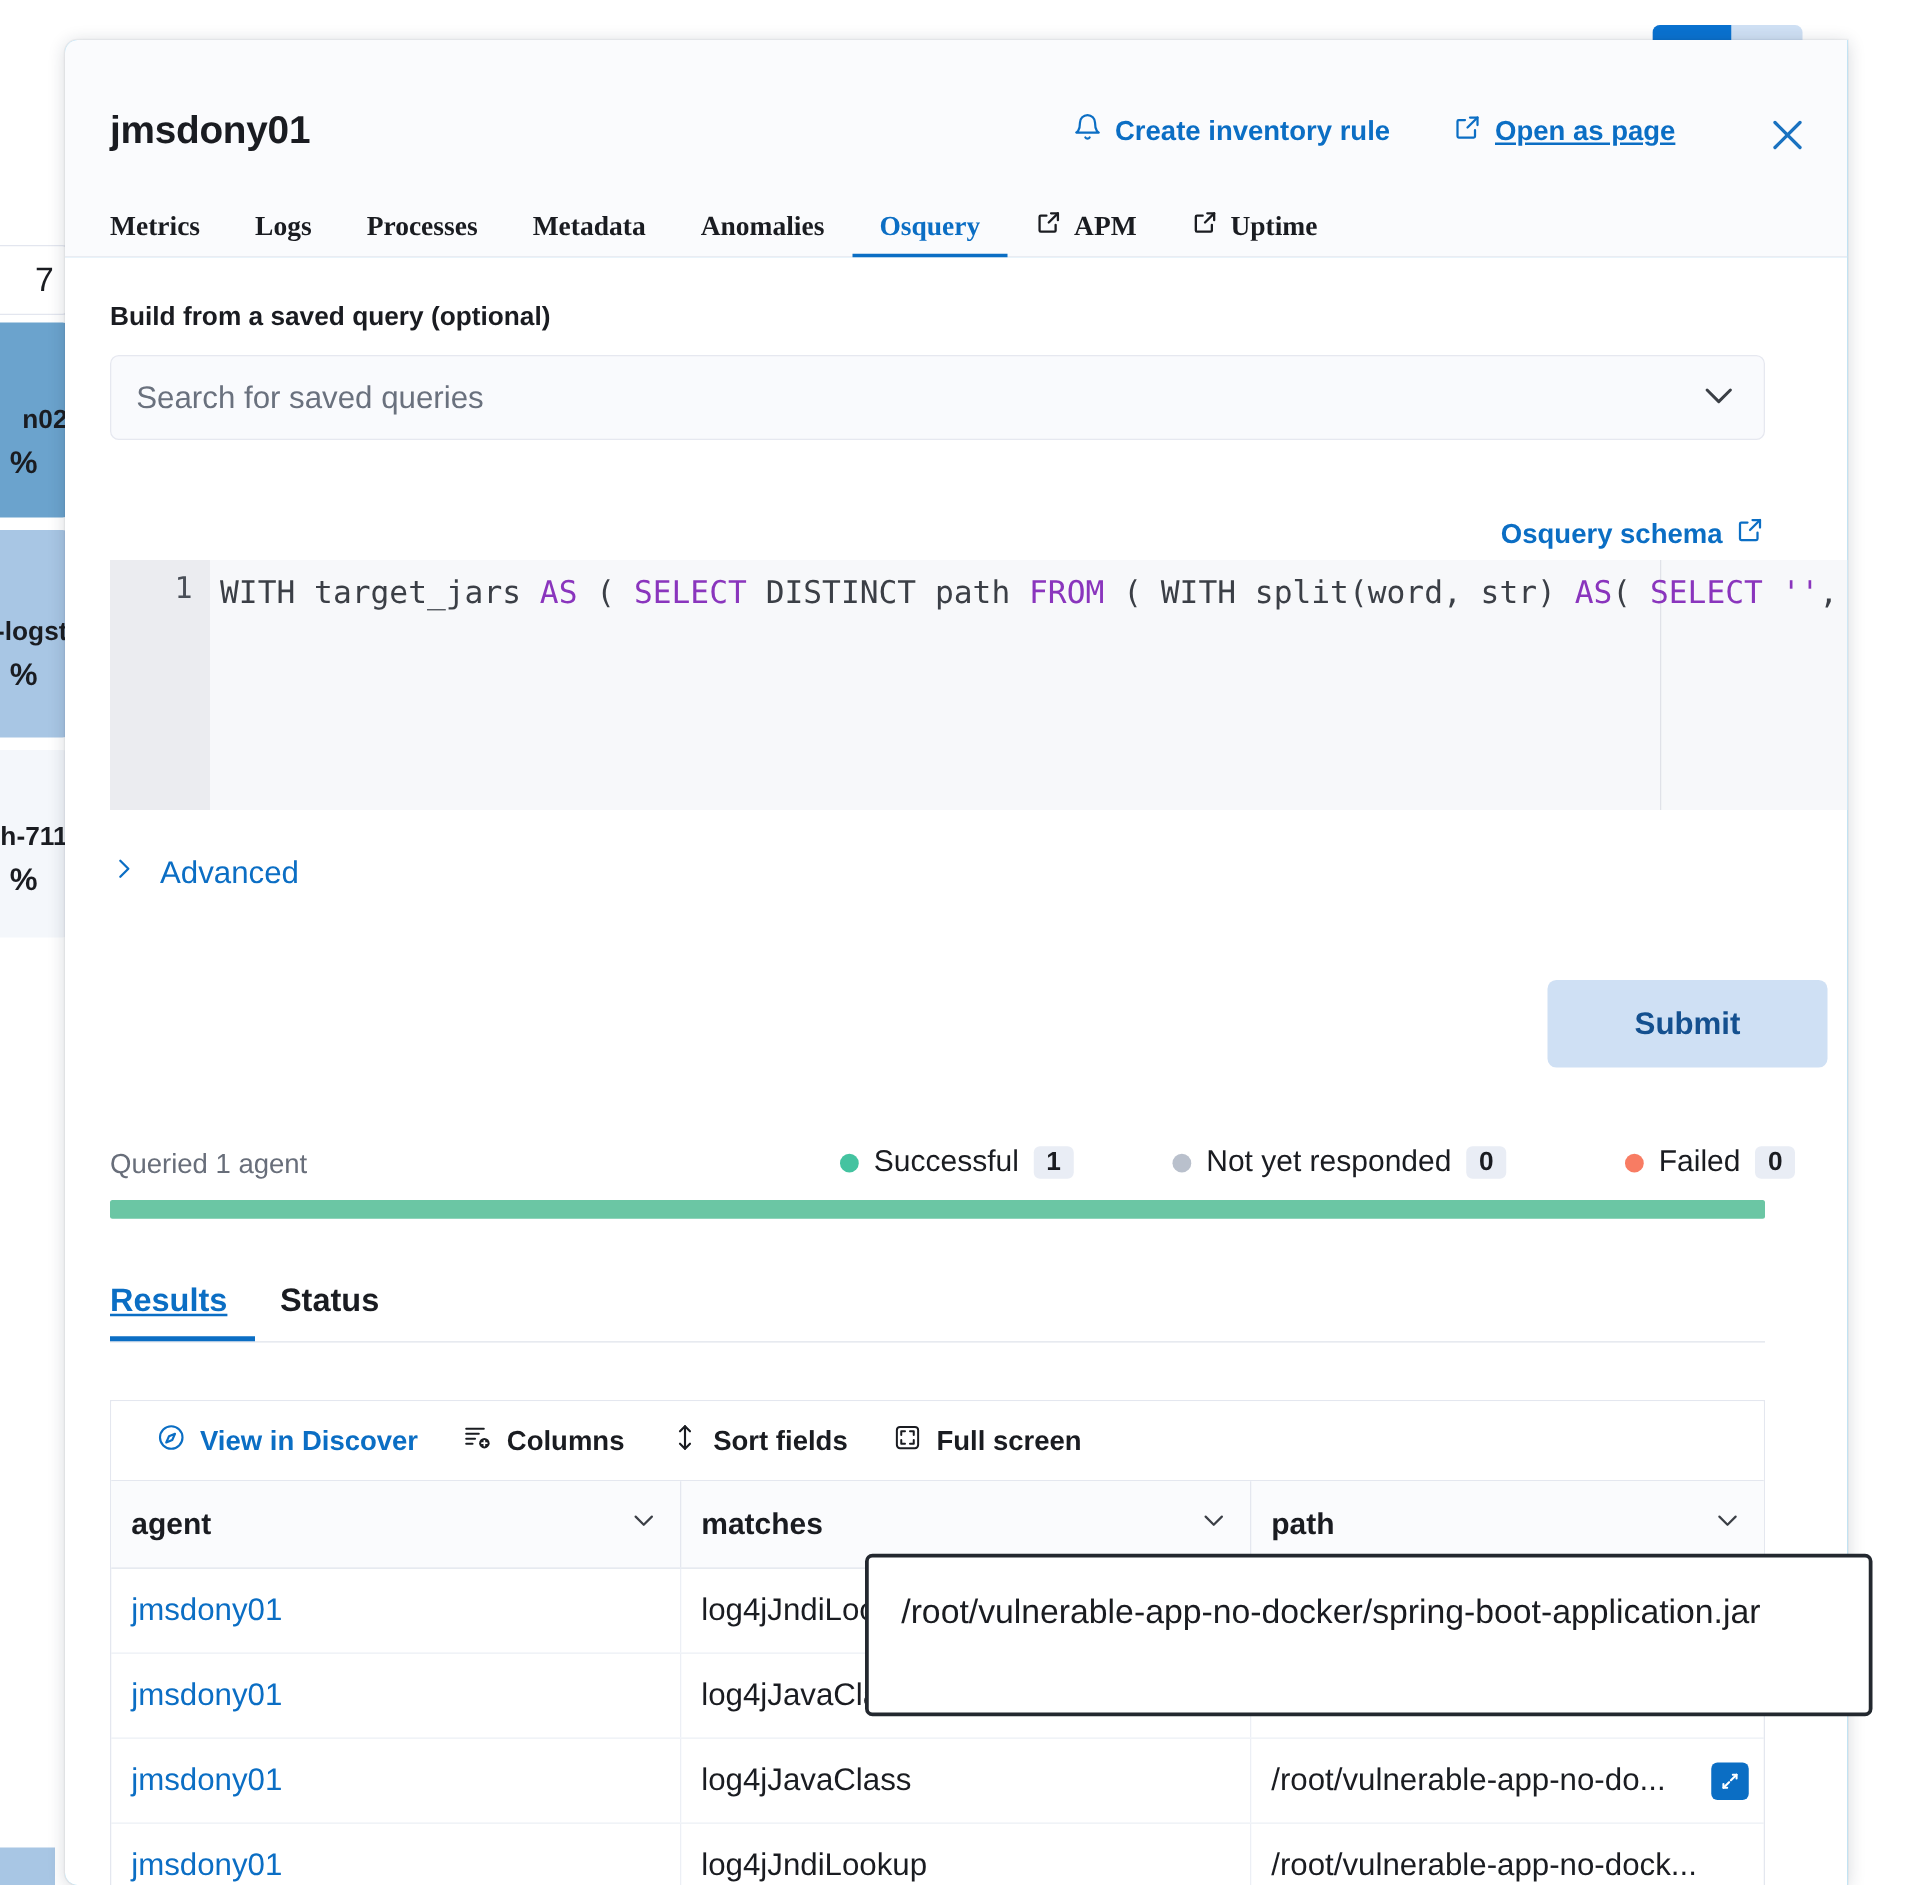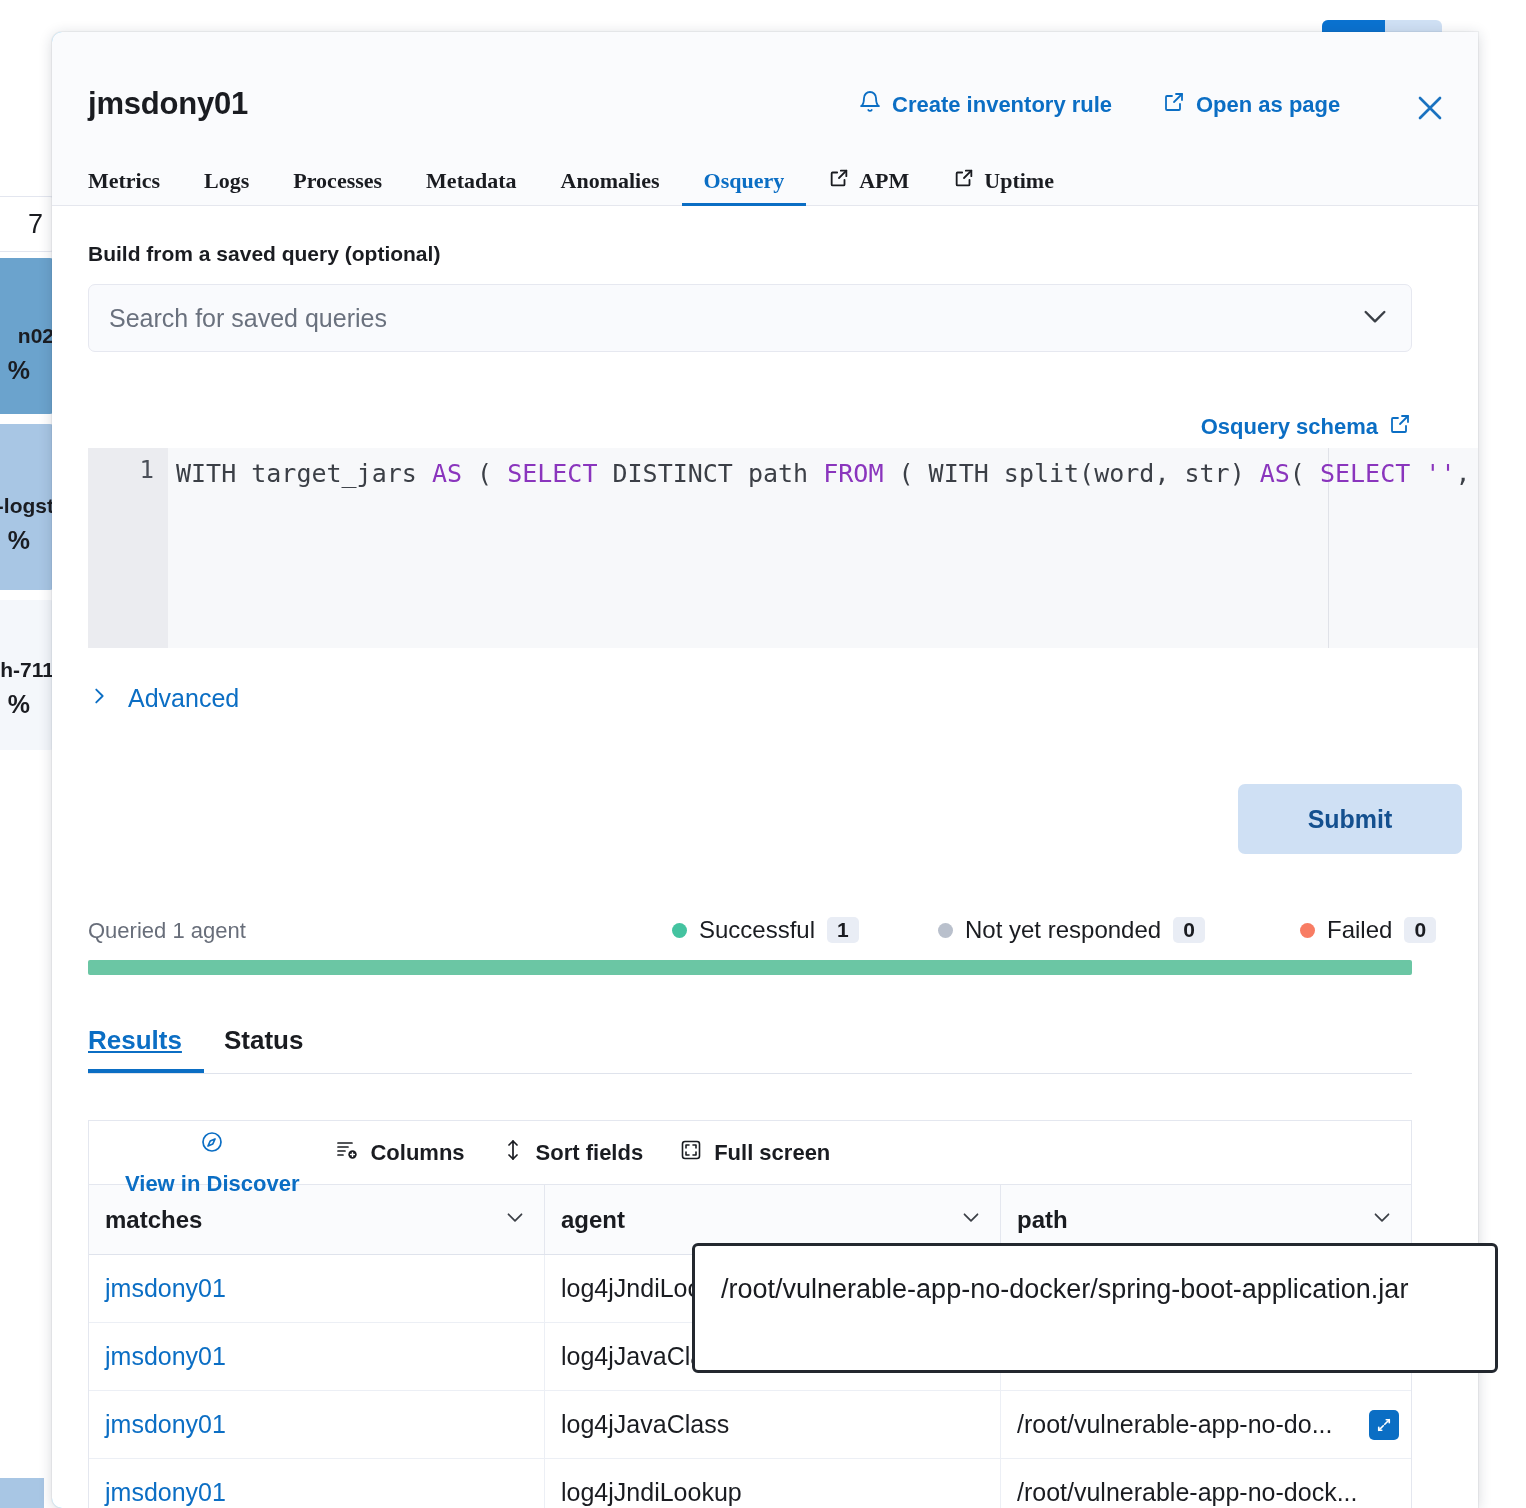--- a/index.html
+++ b/index.html
@@ -89,21 +89,21 @@
     font-size: 31px; font-weight: bold; color: #1a1c21;
     letter-spacing: -0.2px;
   }
   .head-action {
     position: absolute; top: 58px;
     display: flex; align-items: center; gap: 10px;
     color: #0b6ec4; font-size: 22px; font-weight: bold;
     cursor: pointer; white-space: nowrap;
   }
   #act-rule { left: 806px; }
-  #act-page { left: 1110px; }
+  #act-page { left: 1110px; text-decoration: underline; }
   #act-close {
     position: absolute; left: 1358px; top: 56px;
     width: 40px; height: 40px; cursor: pointer;
   }
   #act-close svg { display: block; }
 
   
   #fly-tabs {
     position: absolute; left: 36px; top: 124px;
     display: flex; align-items: flex-end; gap: 0;
@@ -253,21 +253,21 @@
     padding-left: 18px;
     border-bottom: 1px solid #e4e7ef;
     background: #fff;
   }
   .tb-item {
     display: flex; align-items: center; gap: 11px;
     padding: 0 18px; height: 46px;
     font-size: 22px; font-weight: bold; color: #1a1c21;
     cursor: pointer; white-space: nowrap;
   }
-  .tb-item.link { color: #0b6ec4; flex-direction: column; }
+  .tb-item.link { color: #0b6ec4; }
 
   #grid-head {
     display: flex; height: 70px;
     background: #fafbfd;
     border-bottom: 1px solid #dfe3ec;
   }
   .gh {
     display: flex; align-items: center;
     padding: 0 16px;
     border-right: 1px solid #e4e7ef;
@@ -523,30 +523,30 @@
             <svg width="24" height="24" viewBox="0 0 24 24" fill="none" stroke="#1a1c21" stroke-width="1.6" stroke-linecap="round" stroke-linejoin="round">
               <rect x="3.5" y="3.5" width="17" height="17" rx="2.5"></rect>
               <path d="M7 7h3M7 7v3M17 7h-3M17 7v3M7 17h3M7 17v-3M17 17h-3M17 17v-3"></path>
             </svg>
           </span>
           <span>Full screen</span>
         </div>
       </div>
 
       <div id="grid-head">
-        <div class="gh col-matches">
-          <span class="ghtext">matches</span>
+        <div class="gh col-agent">
+          <span class="ghtext">agent</span>
           <span class="ghchev">
             <svg width="26" height="26" viewBox="0 0 24 24" fill="none" stroke="#3b3f46" stroke-width="1.6" stroke-linecap="round" stroke-linejoin="round">
                 <path d="M6 9.5l6 6 6-6"></path>
               </svg>
           </span>
         </div>
-        <div class="gh col-agent">
-          <span class="ghtext">agent</span>
+        <div class="gh col-matches">
+          <span class="ghtext">matches</span>
           <span class="ghchev">
             <svg width="26" height="26" viewBox="0 0 24 24" fill="none" stroke="#3b3f46" stroke-width="1.6" stroke-linecap="round" stroke-linejoin="round">
                 <path d="M6 9.5l6 6 6-6"></path>
               </svg>
           </span>
         </div>
         <div class="gh col-path">
           <span class="ghtext">path</span>
           <span class="ghchev">
             <svg width="26" height="26" viewBox="0 0 24 24" fill="none" stroke="#3b3f46" stroke-width="1.6" stroke-linecap="round" stroke-linejoin="round">

